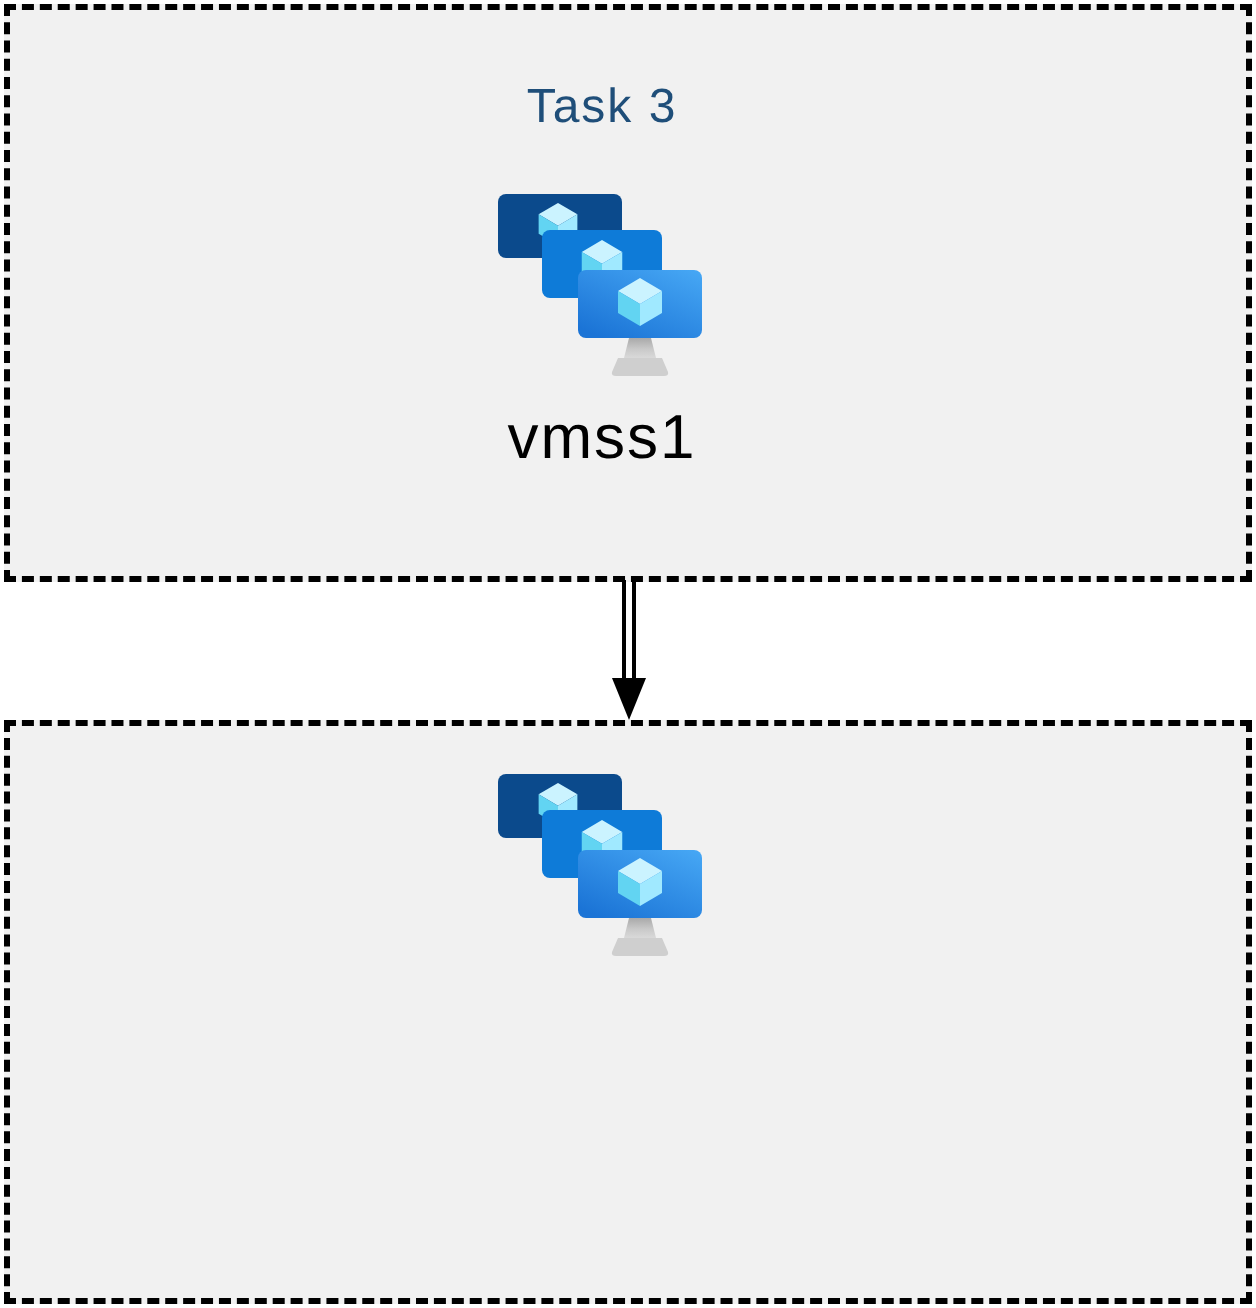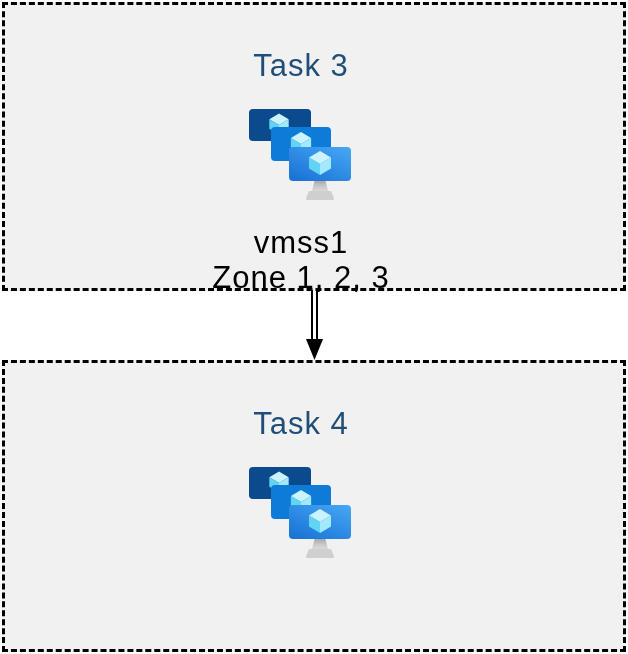--- a/index.html
+++ b/index.html
@@ -28,34 +28,34 @@
   }
   .task-box.top { top: 2px; height: 289px; }
   .task-box.bottom { top: 360px; height: 292px; }
   .box-content {
     display: flex;
     flex-direction: column;
     align-items: center;
     transform: translateX(-13px);
   }
   .task-title {
-    margin-top: 42px;
-    font-size: 31px;
+    margin-top: 30px;
+    font-size: 24px;
     line-height: 38px;
     letter-spacing: 1px;
     color: var(--title-text, #1f4e79);
     white-space: nowrap;
   }
   .icon-wrap {
     margin-top: 24px;
     width: 104px;
     height: 94px;
   }
   .labels {
-    margin-top: 22px;
+    margin-top: 10px;
     text-align: center;
   }
   .label-line {
     font-size: 31px;
     line-height: 35px;
     letter-spacing: 1px;
     color: var(--body-text, #000000);
     white-space: nowrap;
   }
   .connector {
@@ -103,34 +103,32 @@
   <div class="task-box top">
     <div class="box-content">
       <div class="task-title">Task 3</div>
       <div class="icon-wrap">
         <svg viewBox="0 0 104 94" width="104" height="94">
           <use href="#vmss-icon"></use>
         </svg>
       </div>
       <div class="labels">
         <div class="label-line">vmss1</div>
-        <div class="label-line">Zone 1, 2, 3</div>
       </div>
     </div>
   </div>
 
   <svg class="connector" viewBox="0 0 26 70">
     <line x1="10" y1="0" x2="10" y2="51" stroke="#000000" stroke-width="2"></line>
     <line x1="15" y1="0" x2="15" y2="51" stroke="#000000" stroke-width="2"></line>
     <polygon points="4,49 21,49 12.5,70" fill="#000000"></polygon>
   </svg>
 
   <div class="task-box bottom">
     <div class="box-content">
-      <div class="task-title">Task 4</div>
       <div class="icon-wrap">
         <svg viewBox="0 0 104 94" width="104" height="94">
           <use href="#vmss-icon"></use>
         </svg>
       </div>
     </div>
   </div>
 
 </div>
 

